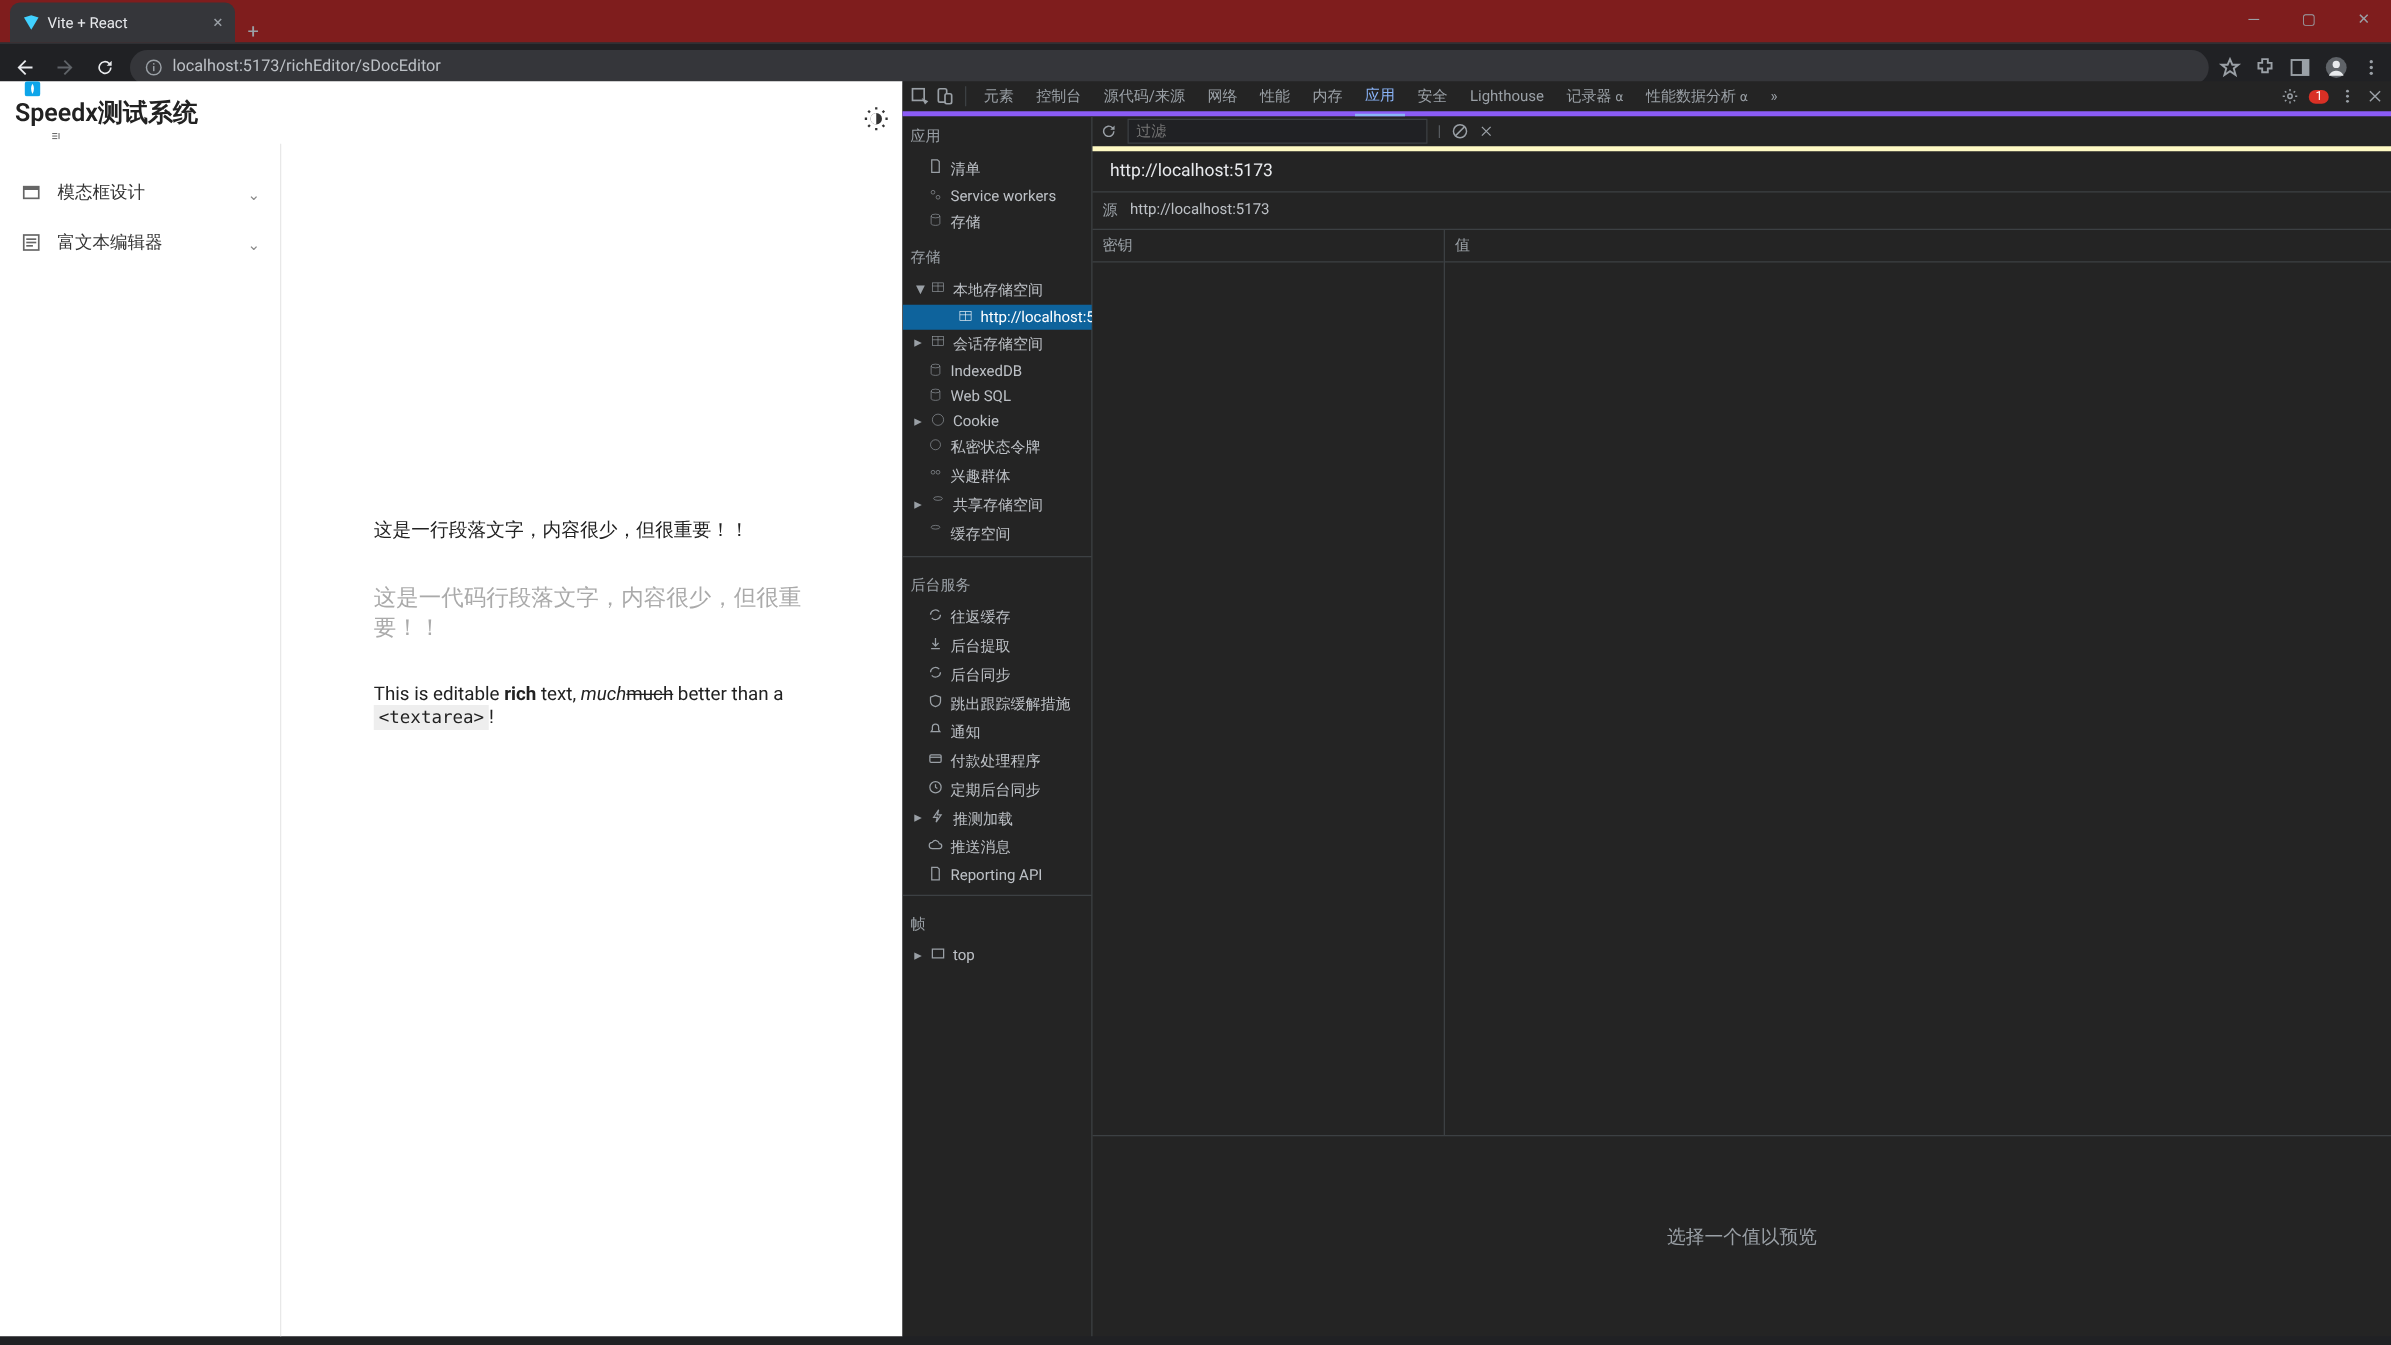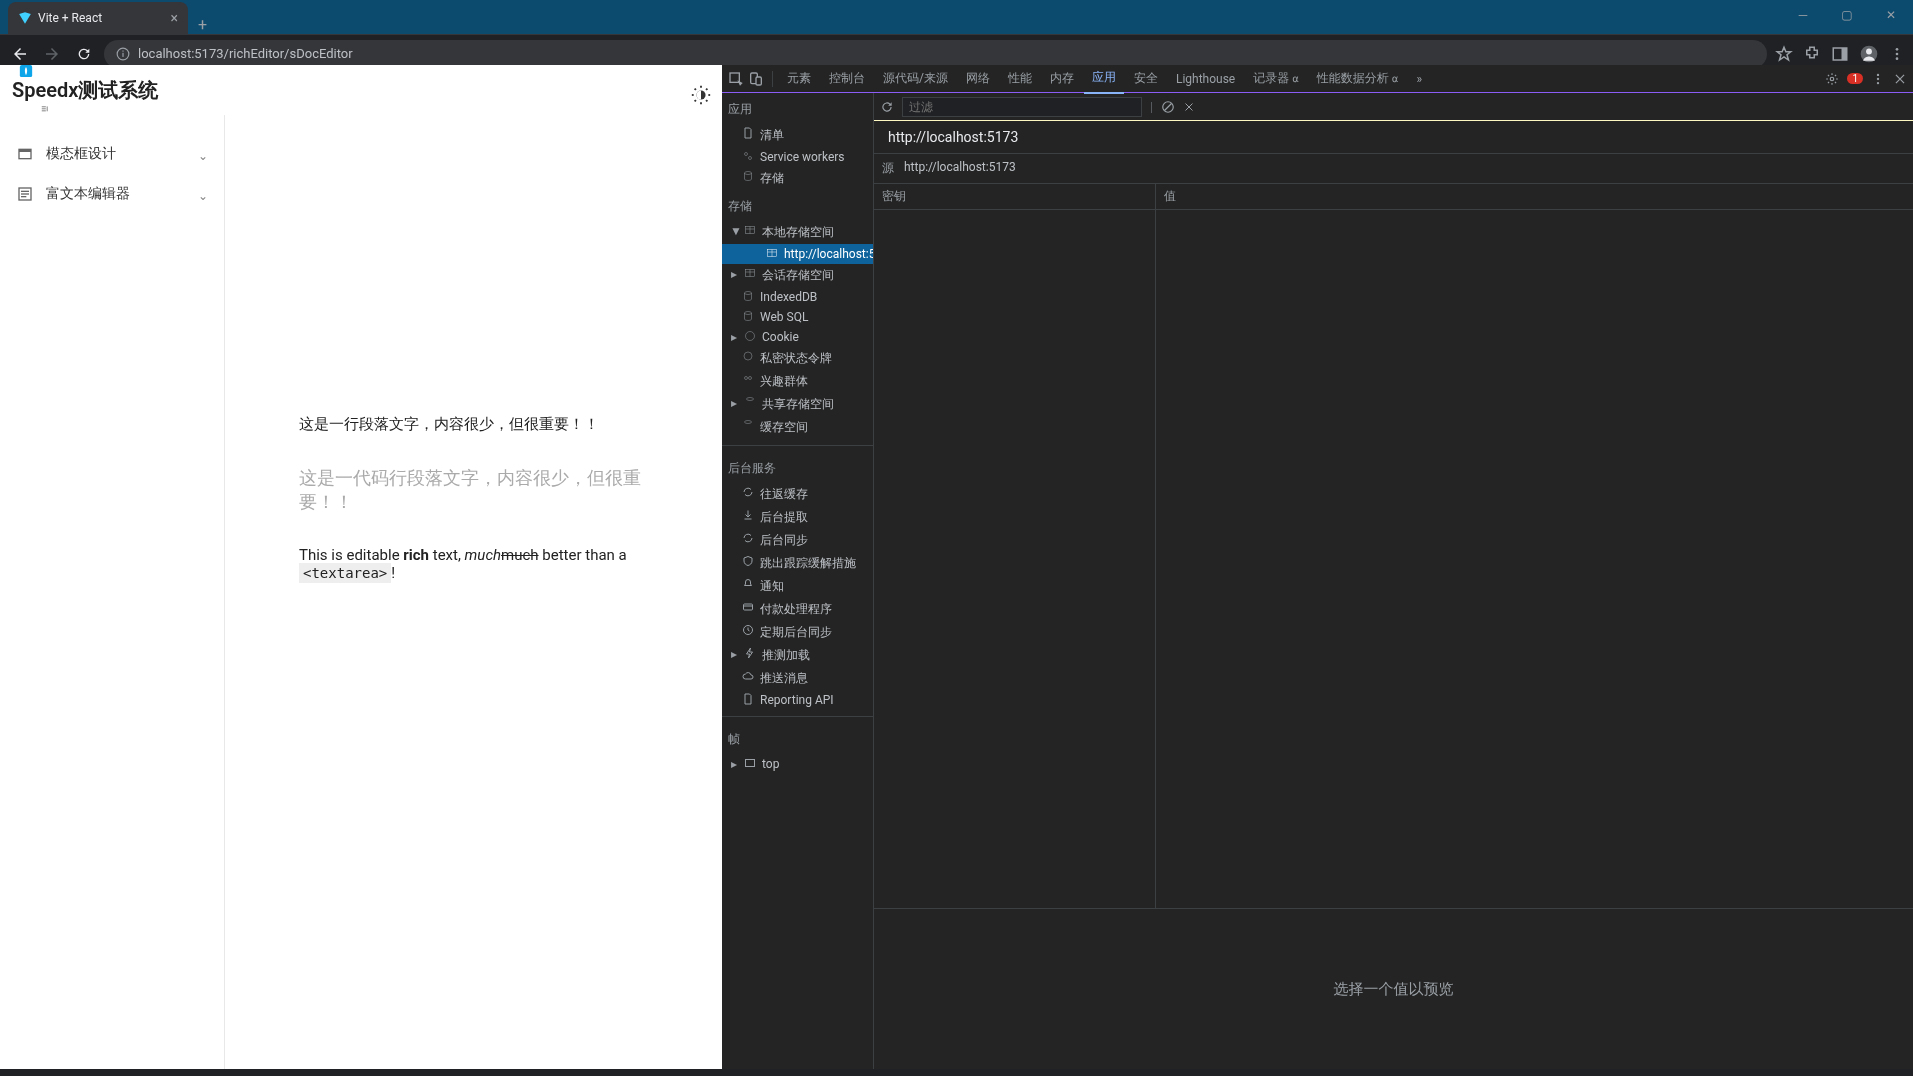--- a/index.html
+++ b/index.html
@@ -1,19 +1,19 @@
 <!DOCTYPE html>
 <html><head>
 <meta charset="utf-8">
 <style>
 * { margin: 0; padding: 0; box-sizing: border-box; font-family: -apple-system, BlinkMacSystemFont, "Segoe UI", Roboto, sans-serif; }
 body { width: 1913px; height: 1076px; overflow: hidden; background: #202124; }
 
 
-.browser-chrome { background: #0c4a6e; height: 65px; }
+.browser-chrome { background: #7f1d1d; height: 65px; }
 .tab-bar { height: 34px; display: flex; align-items: flex-end; padding-left: 8px; }
 .tab { background: #35363a; color: #e8eaed; height: 32px; width: 180px; border-radius: 8px 8px 0 0; display: flex; align-items: center; padding: 0 10px; font-size: 12px; gap: 6px; }
 .tab-favicon { width: 14px; height: 14px; }
 .tab-close { margin-left: auto; color: #9aa0a6; font-size: 14px; cursor: pointer; }
 .new-tab { color: #9aa0a6; padding: 0 10px; font-size: 16px; cursor: pointer; }
 .window-controls { position: absolute; right: 0; top: 0; display: flex; }
 .win-btn { width: 44px; height: 30px; display: flex; align-items: center; justify-content: center; color: #9aa0a6; font-size: 12px; cursor: pointer; }
 
 .addr-bar { height: 31px; background: #35363a; display: flex; align-items: center; padding: 0 8px; gap: 8px; border-top: 1px solid #35363a; }
 .addr-bar.outer { background: #202124; padding: 4px 8px; height: 38px; }
@@ -43,39 +43,39 @@
 .para1 { font-size: 15px; color: #222; margin-bottom: 32px; }
 .para2 { font-size: 18px; color: #aaa; font-family: "Songti SC", SimSun, serif; margin-bottom: 32px; }
 .para3 { font-size: 15px; color: #222; }
 .para3 .bold { font-weight: bold; }
 .para3 .italic { font-style: italic; }
 .para3 .strike { text-decoration: line-through; }
 .para3 code { background: #eee; padding: 2px 4px; font-family: monospace; font-size: 14px; }
 
 
 .devtools { flex: 1; background: #242424; color: #bdc1c6; display: flex; flex-direction: column; font-size: 12px; }
-.dt-tabs { height: 28px; display: flex; align-items: center; padding: 0 6px; gap: 2px; border-bottom: 1px solid #8b5cf6; }
+.dt-tabs { height: 28px; display: flex; align-items: center; padding: 0 6px; gap: 2px; border-bottom: 4px solid #8b5cf6; }
 .dt-toggle { display: flex; gap: 4px; padding-right: 8px; border-right: 1px solid #3c4043; margin-right: 4px; }
 .dt-tab { padding: 6px 8px; color: #9aa0a6; cursor: pointer; white-space: nowrap; }
 .dt-tab.active { color: #8ab4f8; border-bottom: 2px solid #8ab4f8; }
 .dt-tabs-right { margin-left: auto; display: flex; gap: 8px; align-items: center; }
 .badge { background: #d93025; color: #fff; border-radius: 8px; padding: 0 5px; font-size: 10px; }
 
 .dt-body { flex: 1; display: flex; }
 .dt-left { width: 152px; border-right: 1px solid #3c4043; overflow-y: auto; }
 .dt-section-title { padding: 8px 6px 6px; color: #9aa0a6; font-size: 12px; }
 .dt-tree-item { padding: 3px 6px 3px 20px; display: flex; gap: 6px; cursor: pointer; color: #bdc1c6; white-space: nowrap; }
 .dt-tree-item.l3 { padding-left: 44px; }
 .dt-tree-item.selected { background: #0e639c; color: #fff; }
 .dt-tree-item .tri { width: 8px; text-align: center; color: #9aa0a6; margin-left: -12px; }
 .dt-tree-icon { width: 12px; height: 12px; flex-shrink: 0; }
 .dt-divider { border-top: 1px solid #3c4043; margin: 6px 0; }
 
 .dt-right { flex: 1; display: flex; flex-direction: column; }
-.dt-toolbar { height: 28px; display: flex; align-items: center; padding: 0 6px; gap: 8px; border-bottom: 1px solid #fef9c3; }
+.dt-toolbar { height: 28px; display: flex; align-items: center; padding: 0 6px; gap: 8px; border-bottom: 4px solid #fef9c3; }
 .dt-filter { background: #202124; border: 1px solid #3c4043; color: #bdc1c6; padding: 2px 6px; height: 20px; width: 240px; font-size: 12px; }
 .dt-origin-row { padding: 8px 14px; border-bottom: 1px solid #3c4043; color: #e8eaed; font-size: 14px; }
 .dt-source-row { padding: 6px 8px; border-bottom: 1px solid #3c4043; color: #9aa0a6; font-size: 12px; display: flex; gap: 10px; }
 .dt-table { flex: 1; display: flex; border-bottom: 1px solid #3c4043; min-height: 0; }
 .dt-col { border-right: 1px solid #3c4043; }
 .dt-col:last-child { border-right: none; flex: 1; }
 .dt-col-header { padding: 4px 8px; border-bottom: 1px solid #3c4043; color: #9aa0a6; }
 .dt-col.key { width: 282px; }
 .dt-preview { height: 160px; display: flex; align-items: center; justify-content: center; color: #9aa0a6; font-size: 15px; }
 

